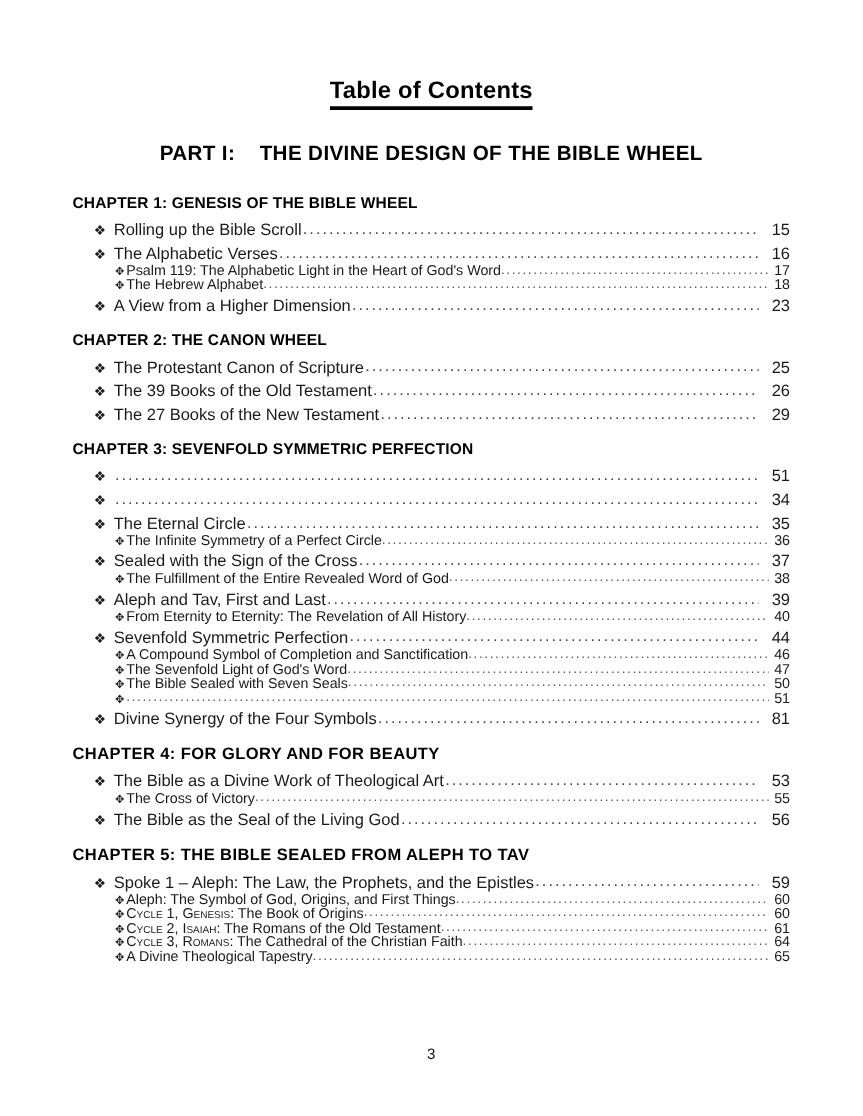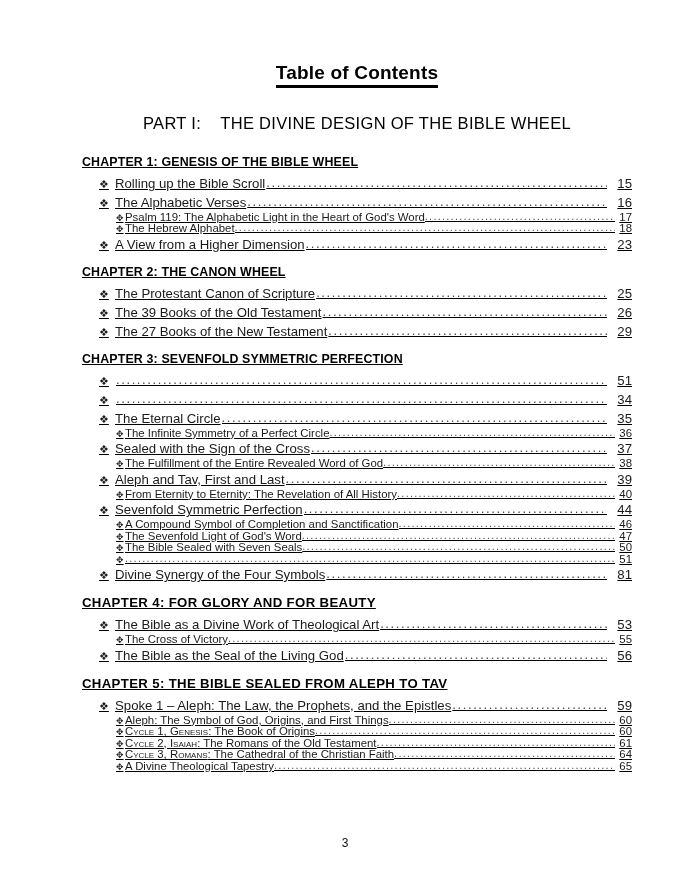--- a/index.html
+++ b/index.html
@@ -14,21 +14,20 @@
     color: #000000;
     position: relative;
     overflow: hidden;
   }
 
   .page {
     position: relative;
     width: 690px;
     height: 667px;
     box-sizing: border-box;
-    padding-left: 24px;
   }
 
   
   .toc-title-wrap {
     text-align: center;
     padding-top: 62px;
   }
   .toc-title {
     display: inline-block;
     font-size: 19px;
@@ -37,31 +36,30 @@
     border-bottom: 3px solid #000;
     padding-bottom: 1px;
     line-height: 1.15;
   }
 
   
   .part-heading {
     text-align: center;
     margin-top: 26px;
     font-size: 16.5px;
-    font-weight: normal;
+    font-weight: bold;
     letter-spacing: 0.3px;
     white-space: pre;
   }
 
   
   .toc-body {
     margin-top: 22px;
     padding-left: 58px;
     padding-right: 58px;
-    text-decoration: underline;
   }
 
   .chapter-heading {
     font-size: 12.4px;
     font-weight: bold;
     letter-spacing: 0.15px;
     margin-top: 11px;
     margin-bottom: 5px;
     margin-left: 0;
   }

